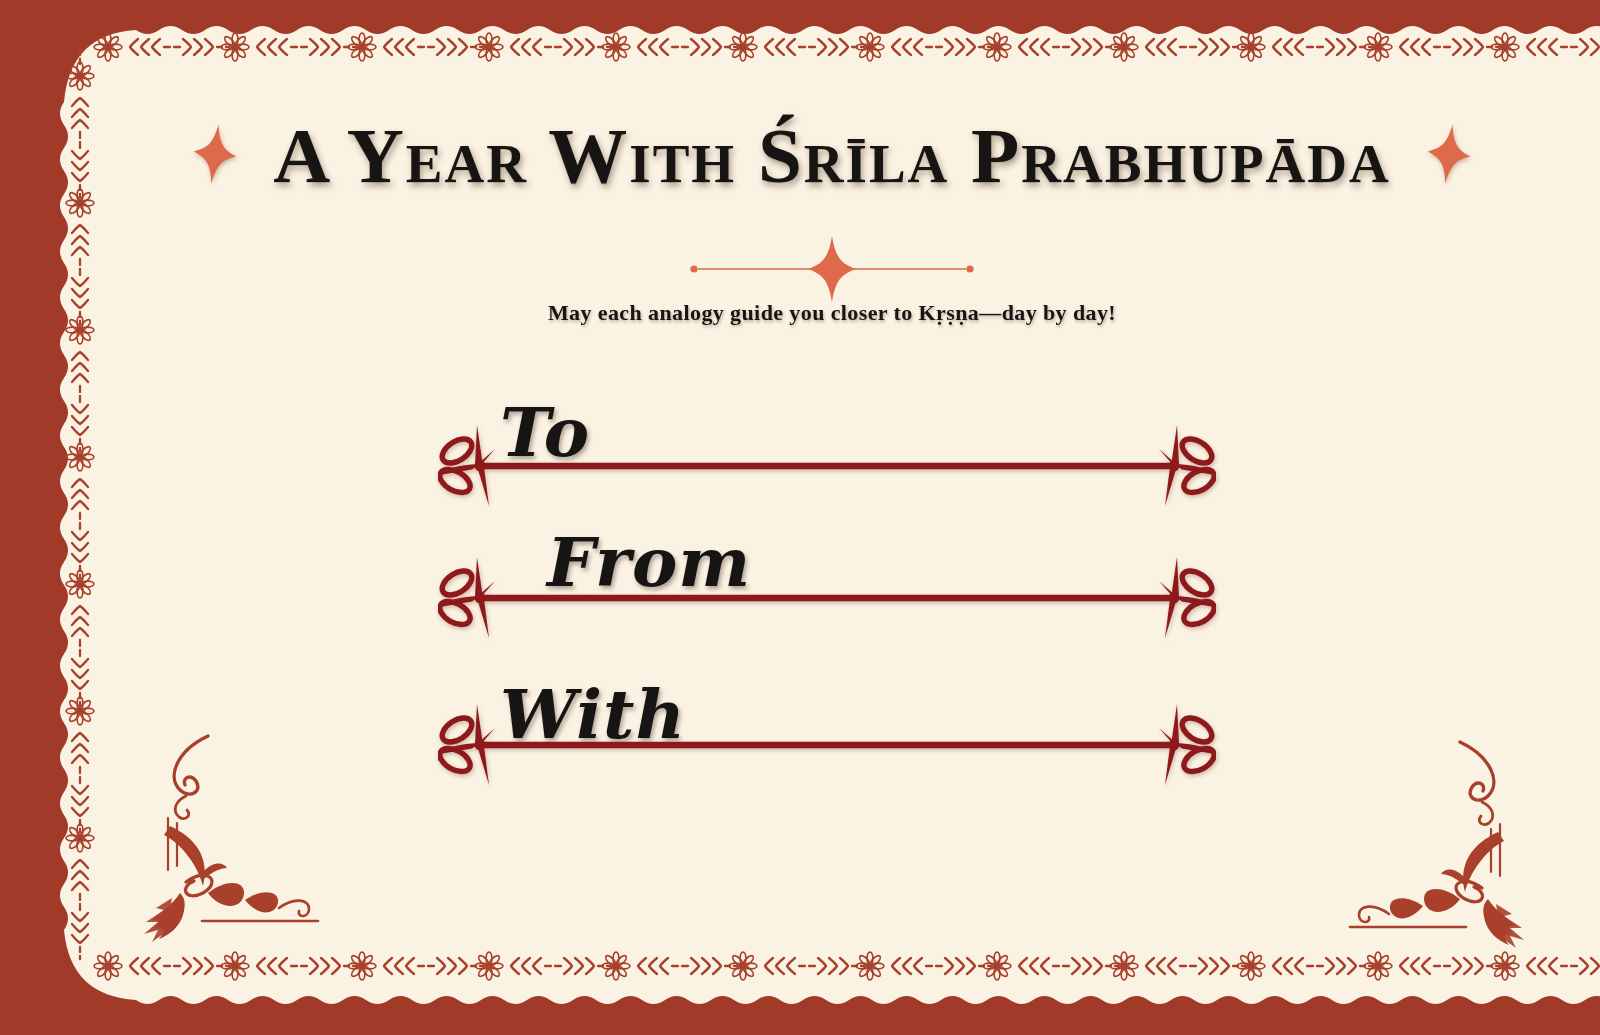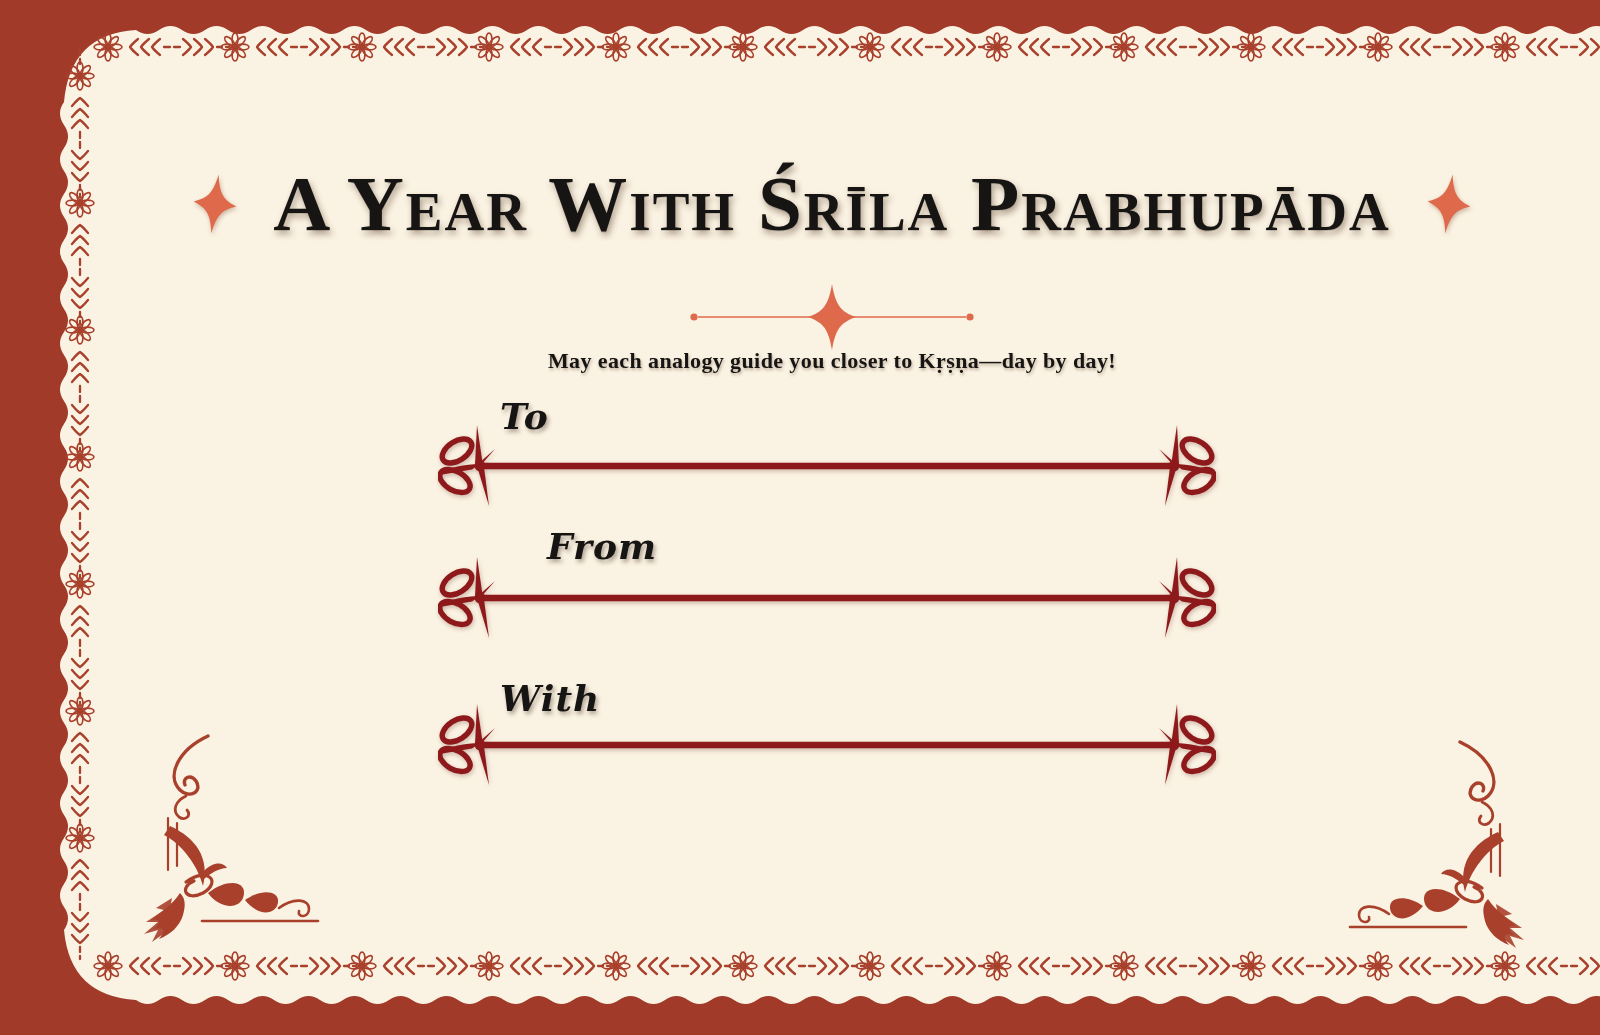--- a/index.html
+++ b/index.html
@@ -19,21 +19,21 @@
   .stroke-motif{stroke:var(--border_motif);fill:none;stroke-width:2.3;stroke-linecap:round;stroke-linejoin:round;}
   .fill-motif{fill:var(--border_motif);}
   .flourish-stroke{stroke:var(--border_motif);fill:none;stroke-linecap:round;stroke-linejoin:round;}
   .ribbon-fill{fill:var(--ribbon);}
   .ribbon-stroke{stroke:var(--ribbon);fill:none;stroke-width:5.4;}
   .accent-fill{fill:var(--accent);}
   .divider-line{stroke:var(--accent);stroke-width:1.7;}
   .divider-dot{fill:var(--accent);}
 
   .content{position:absolute;left:64px;right:0;top:0;bottom:0;}
-  .center-row{position:absolute;left:0;right:0;display:flex;justify-content:center;align-items:center;margin-top:48px;}
+  .center-row{position:absolute;left:0;right:0;display:flex;justify-content:center;align-items:flex-start;}
 
   .title-row{top:116px;gap:30px;}
   .page-title{
     font-size:79px;font-weight:700;font-variant:small-caps;letter-spacing:2px;
     line-height:1;white-space:nowrap;
     text-shadow:2px 4px 6px rgba(80,50,30,.45), 0 1px 0 rgba(0,0,0,.15);
   }
   .sparkle-svg{filter:drop-shadow(1px 2px 2px rgba(120,60,40,.35));}
 
   .subtitle-row{top:206px;}
@@ -47,21 +47,21 @@
   .page-tagline{
     font-size:22px;font-weight:700;letter-spacing:.4px;
     text-shadow:1px 2px 3px rgba(80,50,30,.35);
   }
 
   .field{position:absolute;left:438px;width:778px;}
   .field-to{top:394px;}  .field-from{top:524px;}  .field-date{top:678px;}
   .script-label{
     position:absolute;left:62px;top:0;
     font-family:"DejaVu Serif","Liberation Serif",serif;
-    font-style:italic;font-weight:700;font-size:36px;line-height:1;
+    font-style:italic;font-weight:700;font-size:68px;line-height:1;
     letter-spacing:1px;
     text-shadow:2px 3px 4px rgba(60,40,30,.4);
   }
   .ribbon-svg{position:absolute;left:0;width:778px;height:84px;
     filter:drop-shadow(1px 2px 2px rgba(90,30,20,.28));}
   .field-to   .ribbon-svg{top:30px;}
   .field-from .ribbon-svg{top:32px;}
   .field-date .ribbon-svg{top:25px;}
   .field-to   .script-label{top:4px;}
   .field-from .script-label{top:4px;margin-left:47px;}

